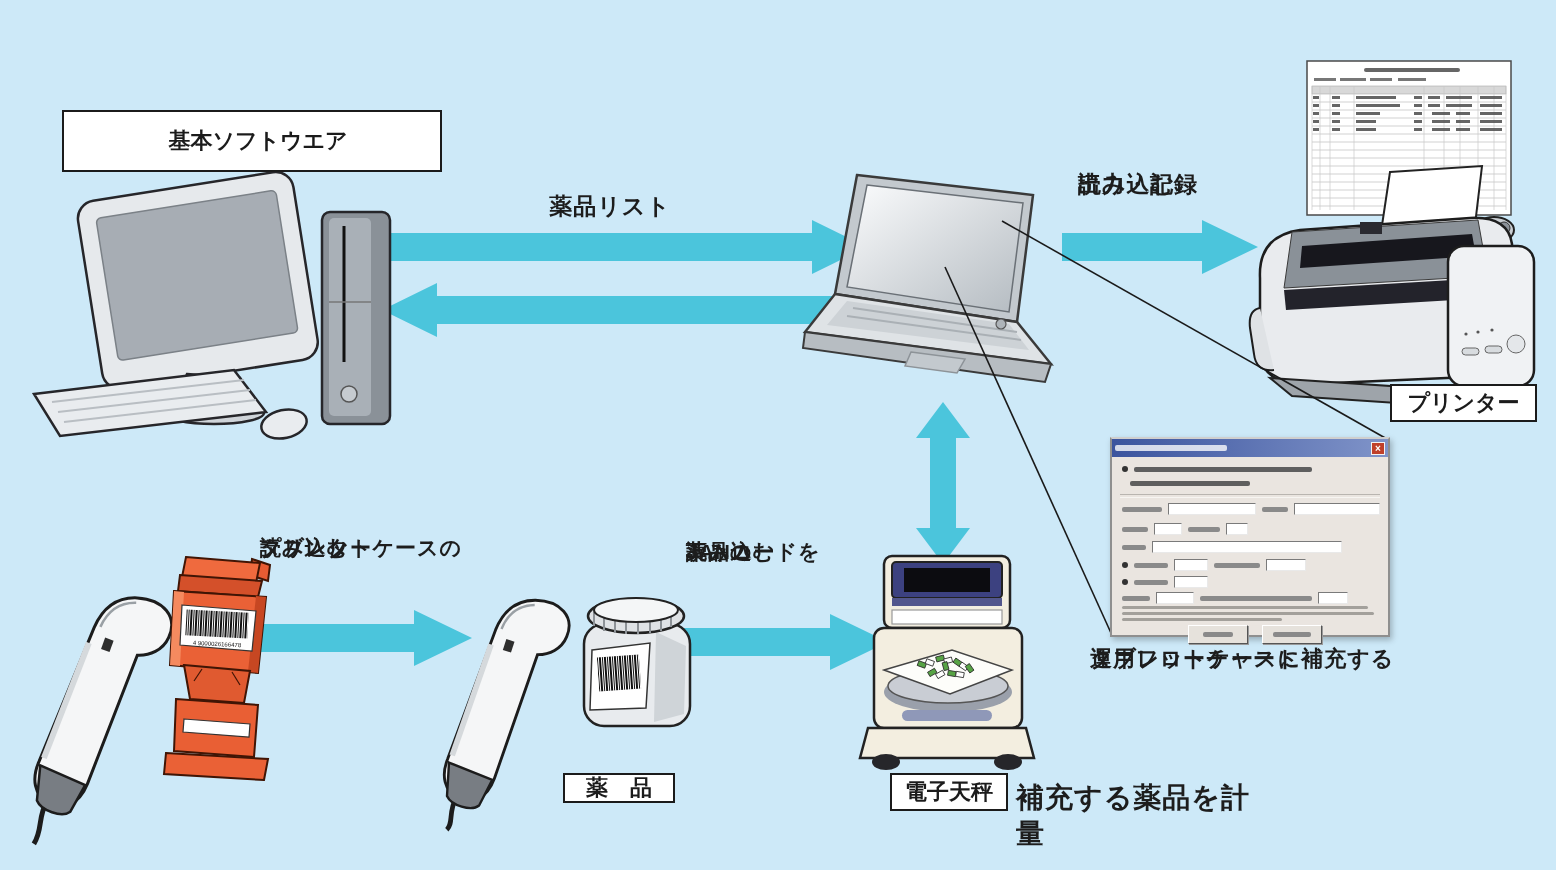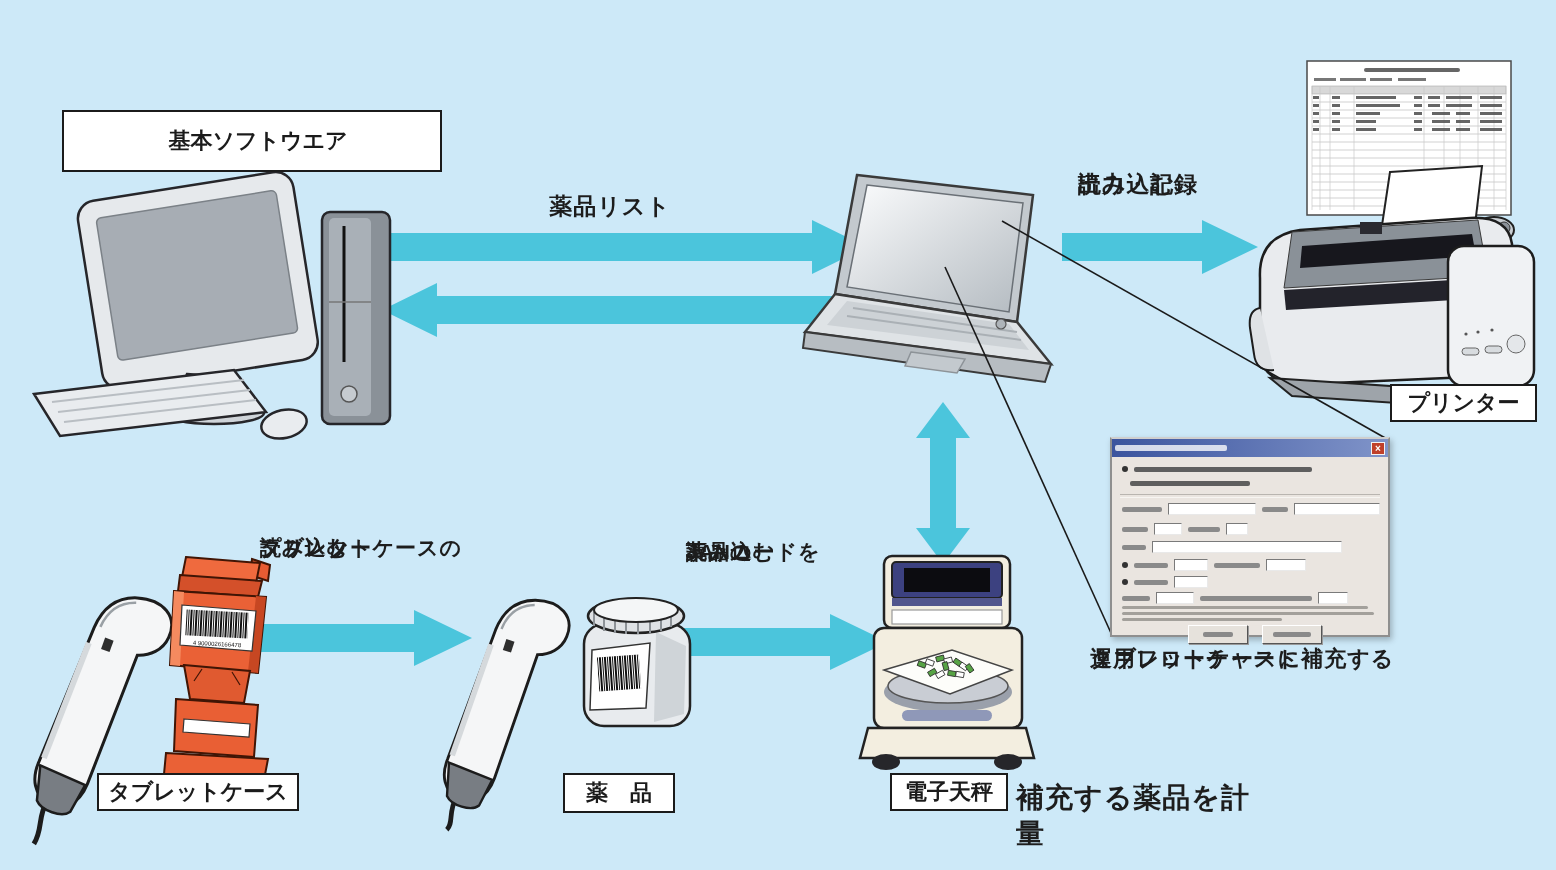--- a/index.html
+++ b/index.html
@@ -390,25 +390,22 @@
 
   <div class="labelbox" style="left:62px;top:110px;width:380px;height:62px;font-size:22px;padding-left:12px;">
     <span>基本ソフトウエア</span>
   </div>
 
 
   <div class="labelbox" style="left:1390px;top:384px;width:147px;height:38px;font-size:22px;">
     <span>プリンター</span>
   </div>
 
-  <div class="labelbox" style="left:97px;top:773px;width:202px;height:38px;font-size:22px;">
-    <span>タブレットケース</span>
-  </div>
-
-  <div class="labelbox" style="left:563px;top:773px;width:112px;height:40px;font-size:22px;">
+
+  <div class="labelbox" style="left:563px;top:773px;width:112px;height:30px;font-size:22px;">
     <span>薬　品</span>
   </div>
 
   <div class="labelbox" style="left:890px;top:773px;width:118px;height:38px;font-size:22px;">
     <span>電子天秤</span>
   </div>
 
   <div class="flowtext" style="left:460px;top:192px;width:300px;">薬品リスト</div>
 
 

